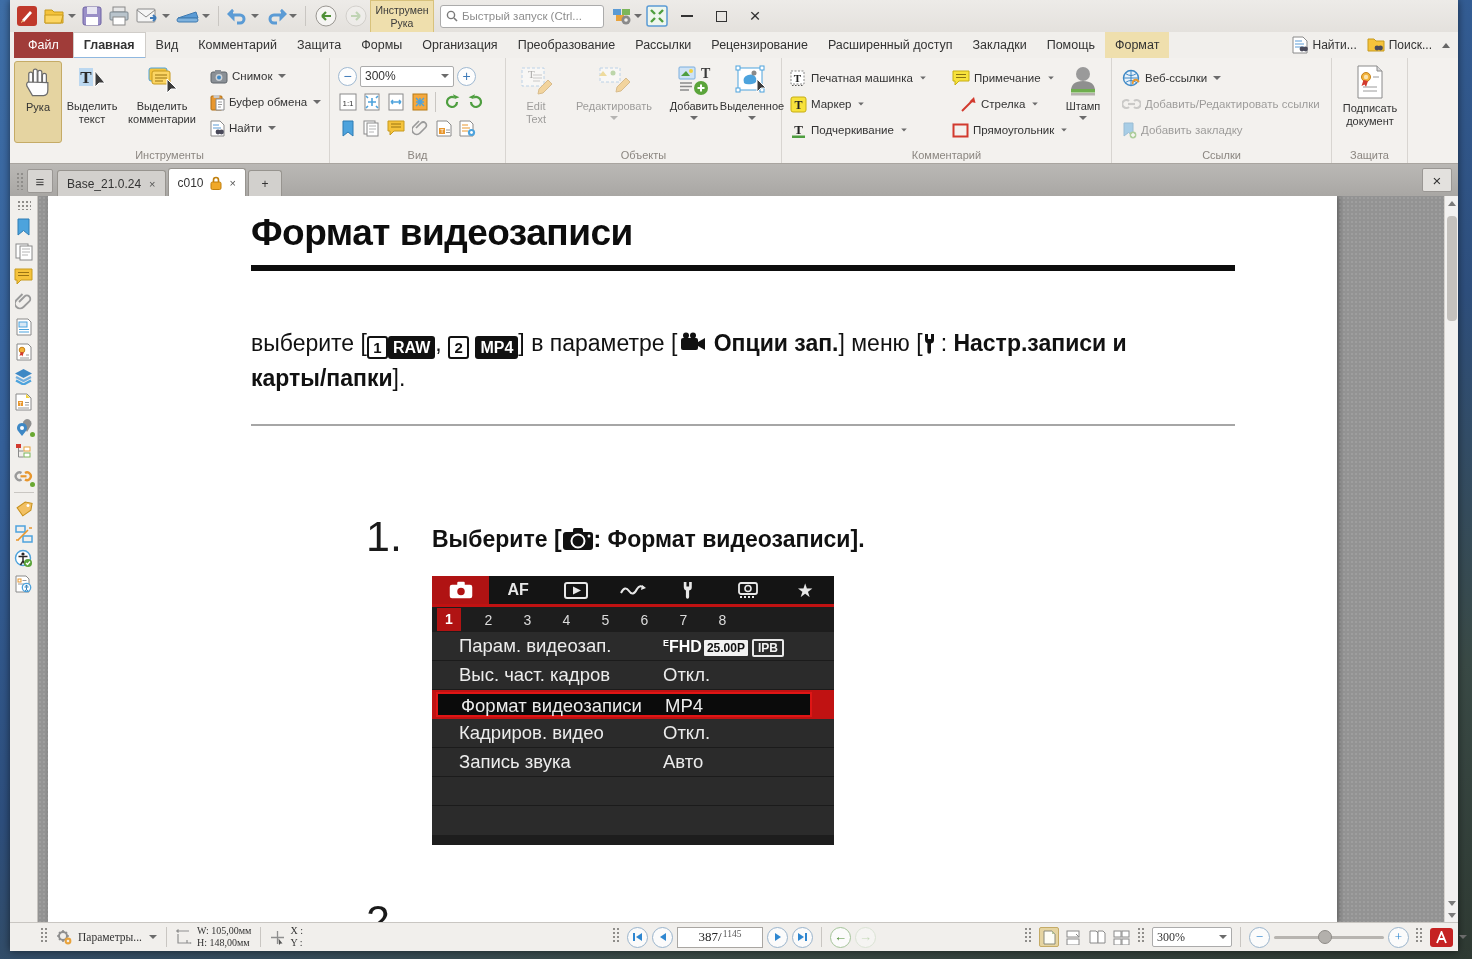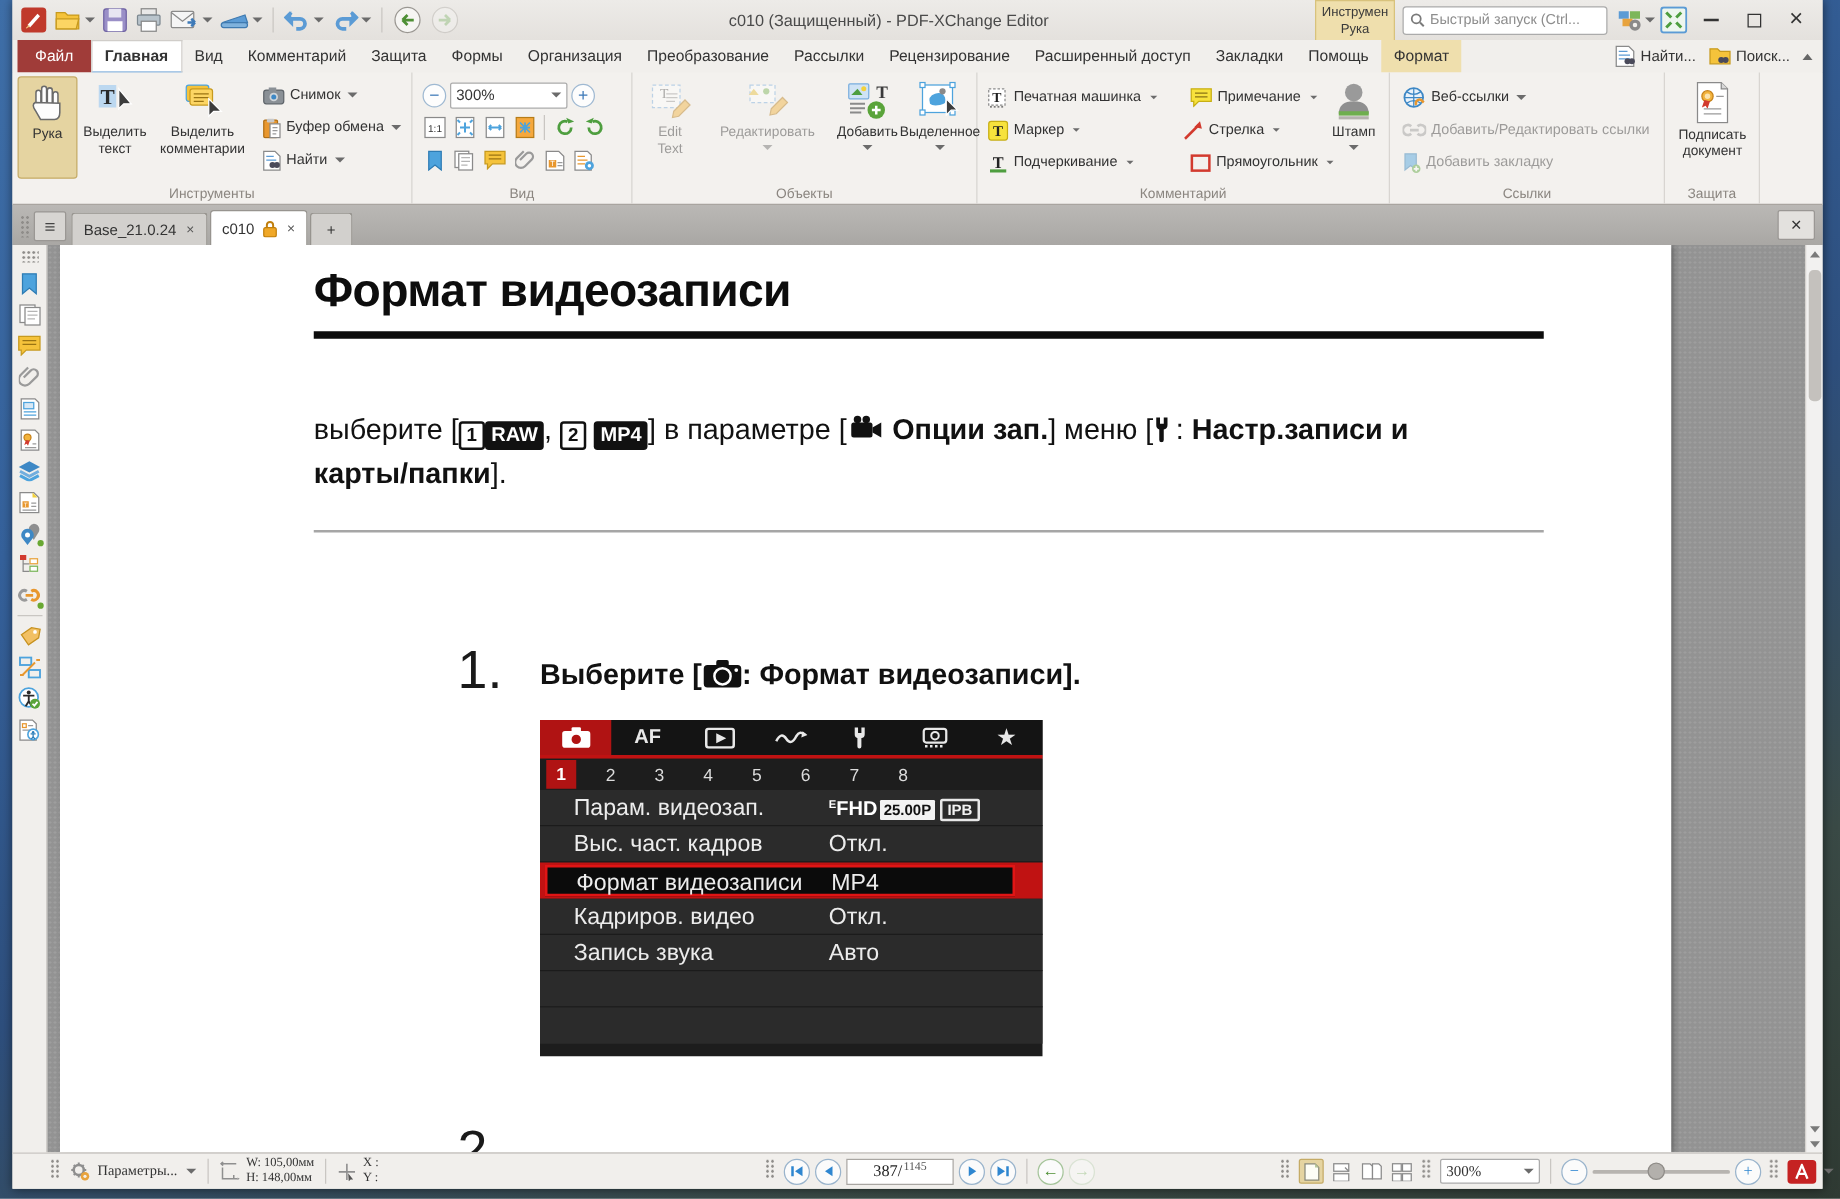--- a/index.html
+++ b/index.html
@@ -190,21 +190,20 @@
           </svg>
       </div>
       <div class="qbtn dis">
         <svg width="24" height="24" viewBox="0 0 24 24">
             <circle cx="12" cy="12" r="10" fill="#f6f5f3" stroke="#b5b2ad"></circle>
             <path d="M7 12 H16 m0 0 l-4-4 m4 4 l-4 4" stroke="#8fbf7c" stroke-width="2.2" fill="none"></path>
           </svg>
       </div>
     </div>
 
-    <div class="title-text">c010 (Защищенный) - PDF-XChange Editor</div>
 
     <div class="ctx-group">
       <div>Инструмен</div>
       <div>Рука</div>
     </div>
 
     <div class="searchbox">
       <svg width="12" height="12" viewBox="0 0 12 12">
           <circle cx="5" cy="5" r="3.6" fill="none" stroke="#7a7a7a" stroke-width="1.4"></circle>
           <path d="M8 8 L11 11" stroke="#7a7a7a" stroke-width="1.6"></path>
@@ -515,21 +514,21 @@
           <span class="caret" style="transform:scale(.7)"></span>
       </div>
       <div class="minirow" style="left:170px;top:8px">
         <svg width="18" height="16" viewBox="0 0 18 16">
             <path d="M1 1 h16 v10 h-10 l-4 4 v-4 h-2 z" fill="#f7e23c" stroke="#c7ae13"></path>
             <path d="M4 4.5 h10 M4 7.5 h10" stroke="#8a7413"></path>
           </svg>
         <span>Примечание</span>
           <span class="caret" style="transform:scale(.7)"></span>
       </div>
-      <div class="minirow" style="left:164px;top:34px">
+      <div class="minirow" style="left:178px;top:34px">
         <svg width="17" height="17" viewBox="0 0 17 17">
             <path d="M2 15 L13 4" stroke="#d23a2e" stroke-width="2"></path>
             <path d="M14 1 l1.5 6 -6-1.5 z" fill="#d23a2e"></path>
           </svg>
         <span>Стрелка</span>
           <span class="caret" style="transform:scale(.7)"></span>
       </div>
       <div class="minirow" style="left:170px;top:60px">
         <svg width="17" height="15" viewBox="0 0 17 15">
             <rect x="1.5" y="1.5" width="14" height="12" fill="none" stroke="#d23a2e" stroke-width="2"></rect>

